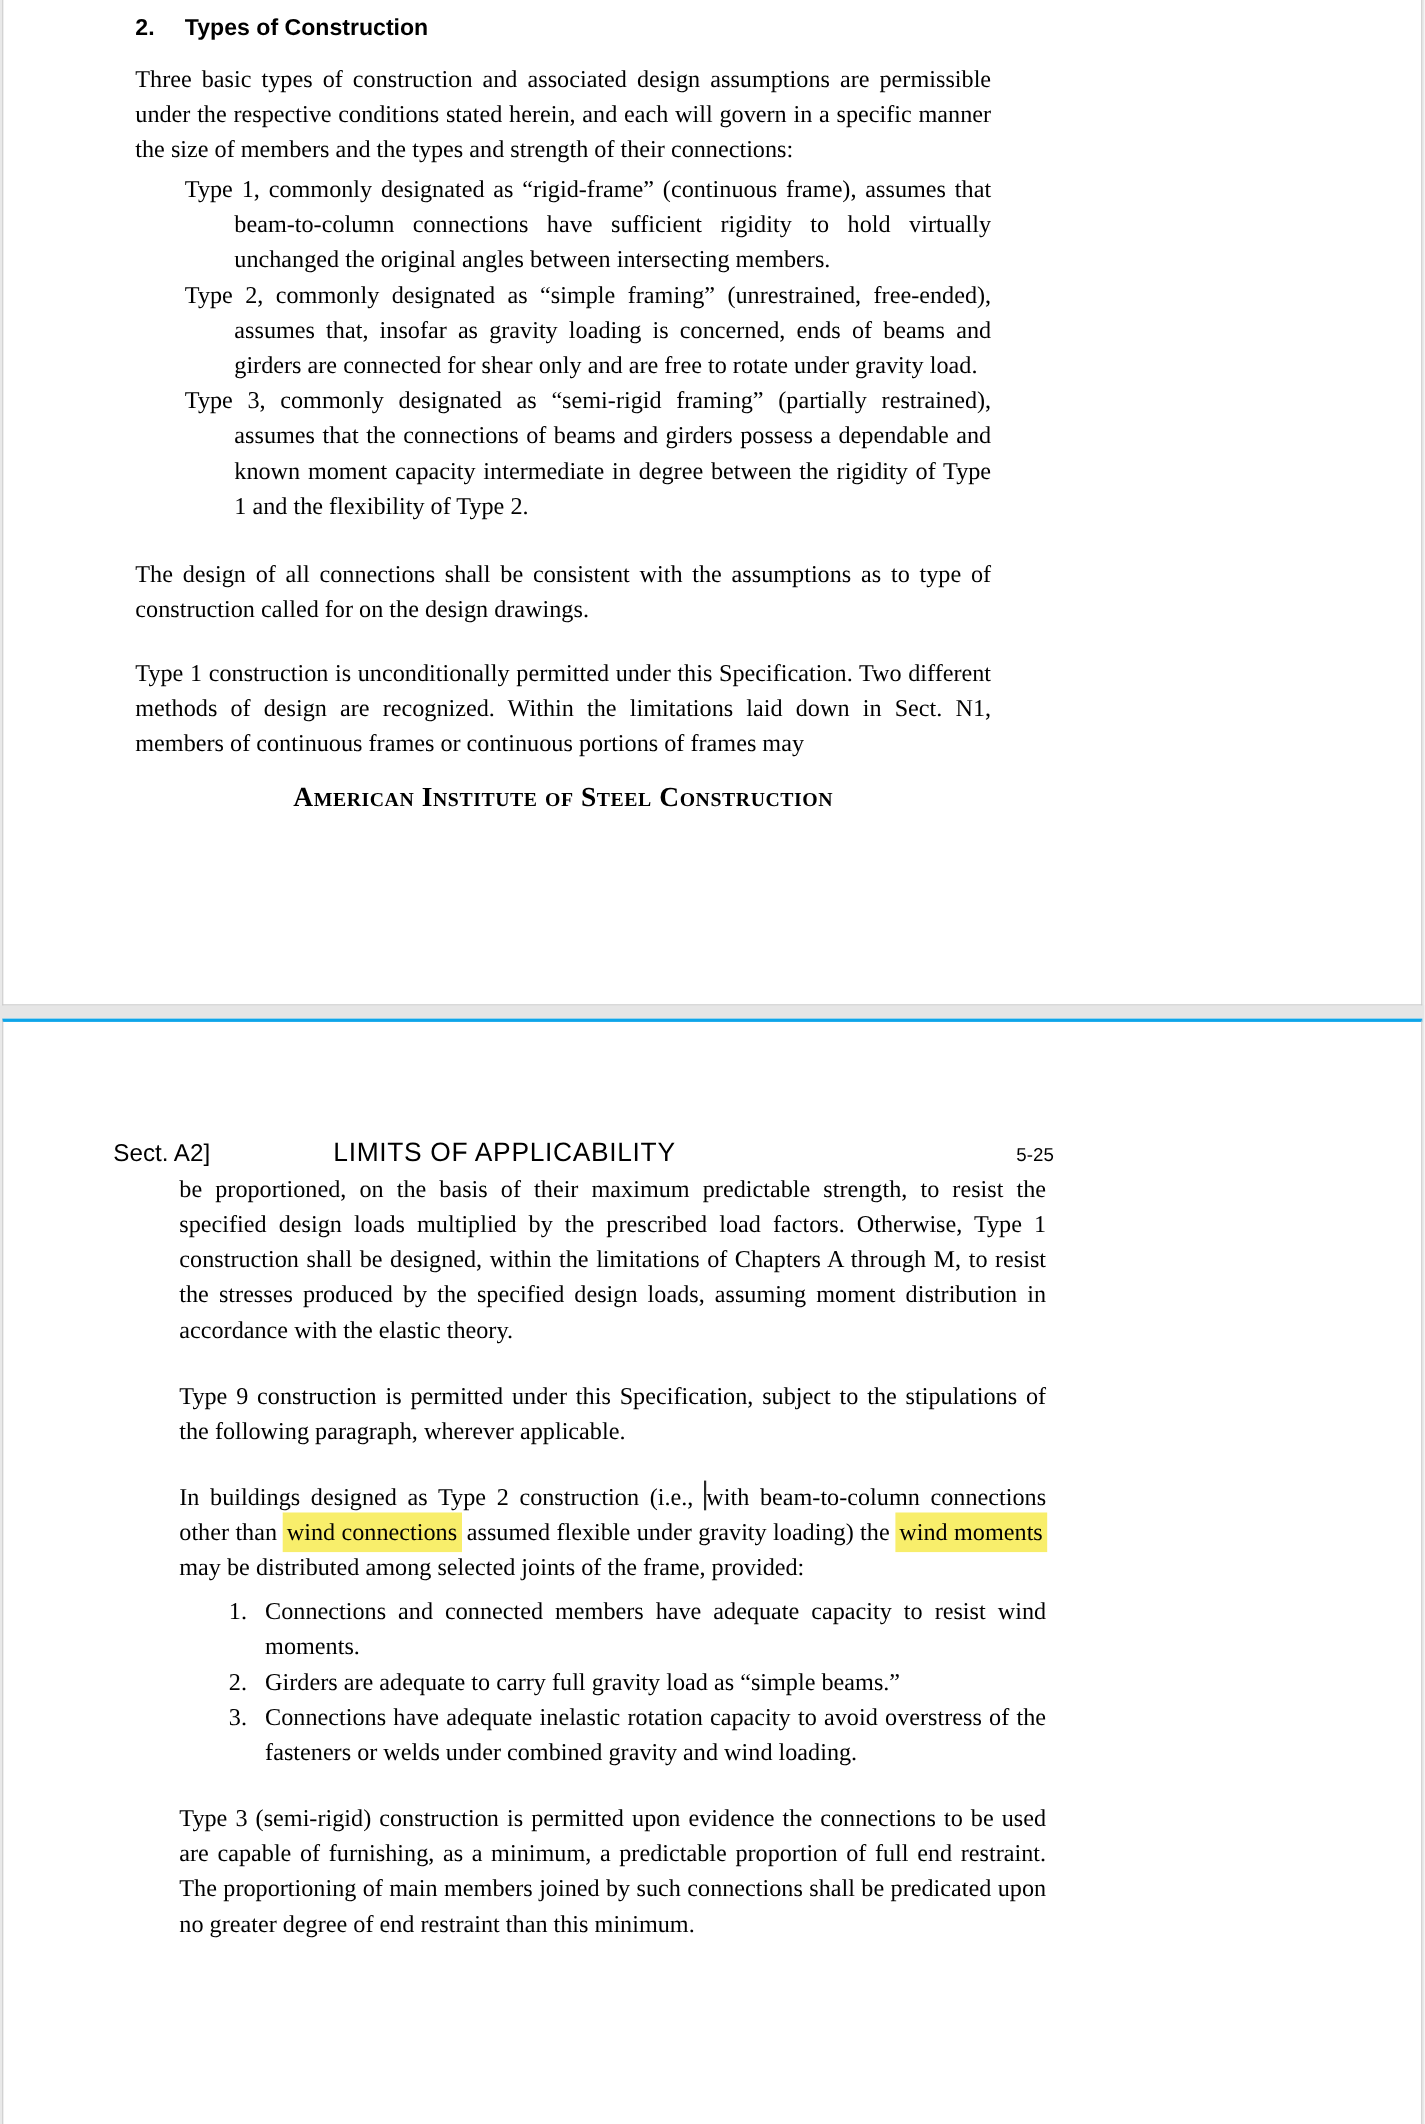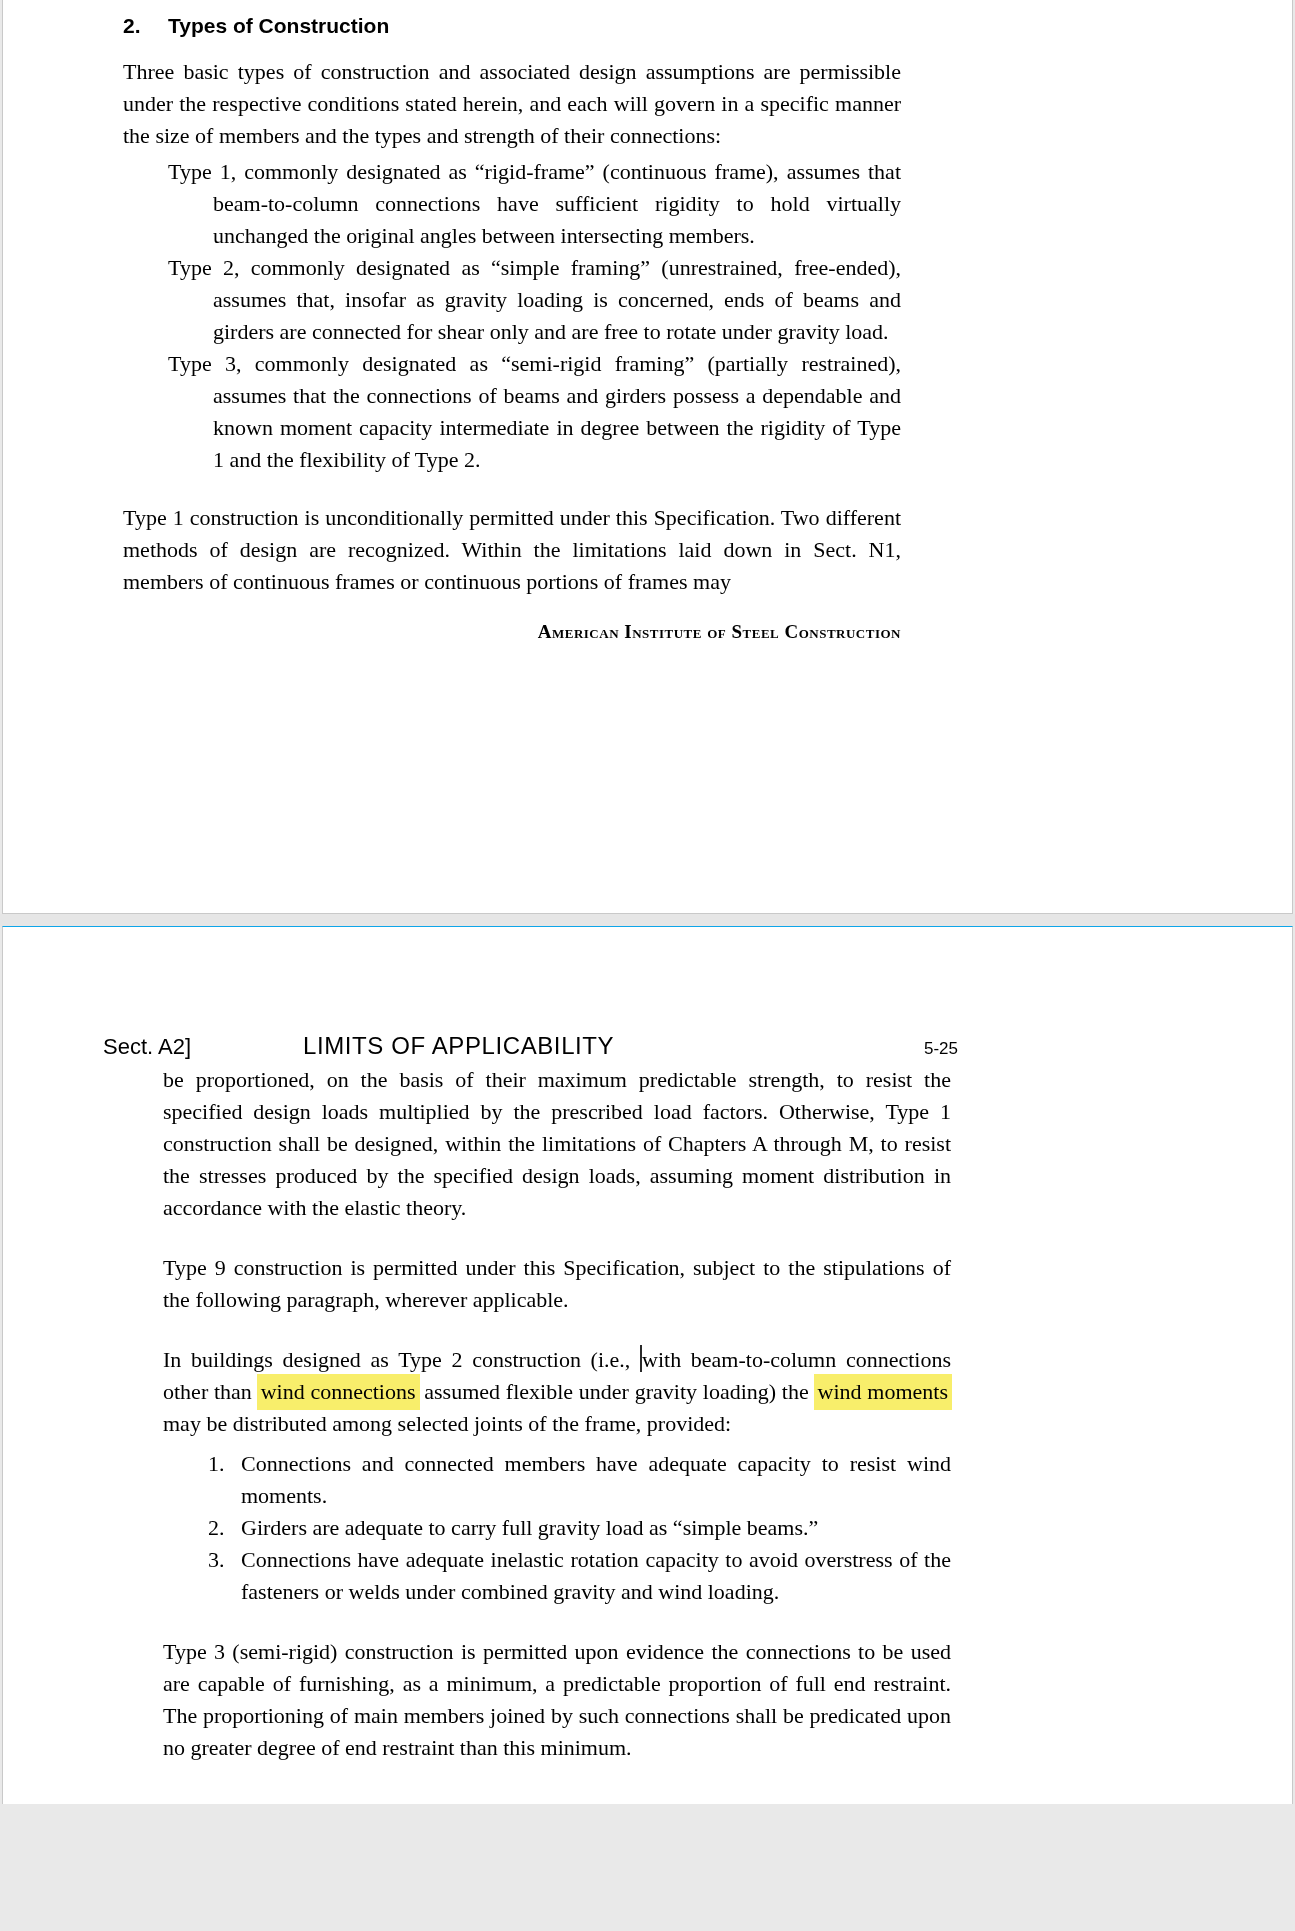--- a/index.html
+++ b/index.html
@@ -23,24 +23,24 @@
     height: 914px;
     border-left: 1px solid #c9c9c9;
     border-right: 1px solid #c9c9c9;
     border-bottom: 1px solid #c9c9c9;
   }
   .page-gap {
     height: 12px;
     background: #e6e6e6;
   }
   .page-2 {
-    height: 878px;
+    height: 1005px;
     border-left: 1px solid #c9c9c9;
     border-right: 1px solid #c9c9c9;
-    border-top: 1px solid #0ea5e9;
+    border-top: 3px solid #0ea5e9;
   }
   
   .p1-content { padding: 12px 0 0 120px; }
   .section-heading {
     display: flex;
     font-family: "Liberation Sans", sans-serif;
     font-weight: 700;
     font-size: 21px;
     line-height: 28px;
   }
@@ -59,24 +59,24 @@
     padding-left: 90px;
     text-indent: -45px;
     font-size: 22px;
     line-height: 32px;
     text-align: justify;
   }
   .mt-design { margin-top: 30px; }
   .mt-type1  { margin-top: 26px; }
   .p1-footer {
     margin-top: 22px;
-    text-align: right;
+    text-align: center;
     font-variant: small-caps;
     font-weight: 700;
-    font-size: 19px;
+    font-size: 25px;
     letter-spacing: 0.5px;
     line-height: 24px;
   }
   
   .p2-content { padding: 104px 0 0 100px; }
   .running-header {
     display: flex;
     align-items: baseline;
     width: 855px;
     font-family: "Liberation Sans", sans-serif;
@@ -124,20 +124,21 @@
       <span class="sec-num">2.</span>
       <span class="sec-title">Types of Construction</span>
     </div>
     <div class="body-block">
       <p class="para para-intro">Three basic types of construction and associated design assumptions are permissible under the respective conditions stated herein, and each will govern in a specific manner the size of members and the types and strength of their connections:</p>
       <div class="type-list">
         <p class="type-item">Type 1, commonly designated as “rigid-frame” (continuous frame), assumes that beam-to-column connections have sufficient rigidity to hold virtually unchanged the original angles between intersecting members.</p>
         <p class="type-item">Type 2, commonly designated as “simple framing” (unrestrained, free-ended), assumes that, insofar as gravity loading is concerned, ends of beams and girders are connected for shear only and are free to rotate under gravity load.</p>
         <p class="type-item">Type 3, commonly designated as “semi-rigid framing” (partially restrained), assumes that the connections of beams and girders possess a dependable and known moment capacity intermediate in degree between the rigidity of Type 1 and the flexibility of Type 2.</p>
       </div>
+      <p class="para mt-design">The design of all connections shall be consistent with the assumptions as to type of construction called for on the design drawings.</p>
       <p class="para mt-type1">Type 1 construction is unconditionally permitted under this Specification. Two different methods of design are recognized. Within the limitations laid down in Sect. N1, members of continuous frames or continuous portions of frames may</p>
       <div class="p1-footer">American Institute of Steel Construction</div>
     </div>
   </div>
 </div>
 
 <div class="page-gap"></div>
 
 <div class="page page-2">
   <div class="p2-content">

